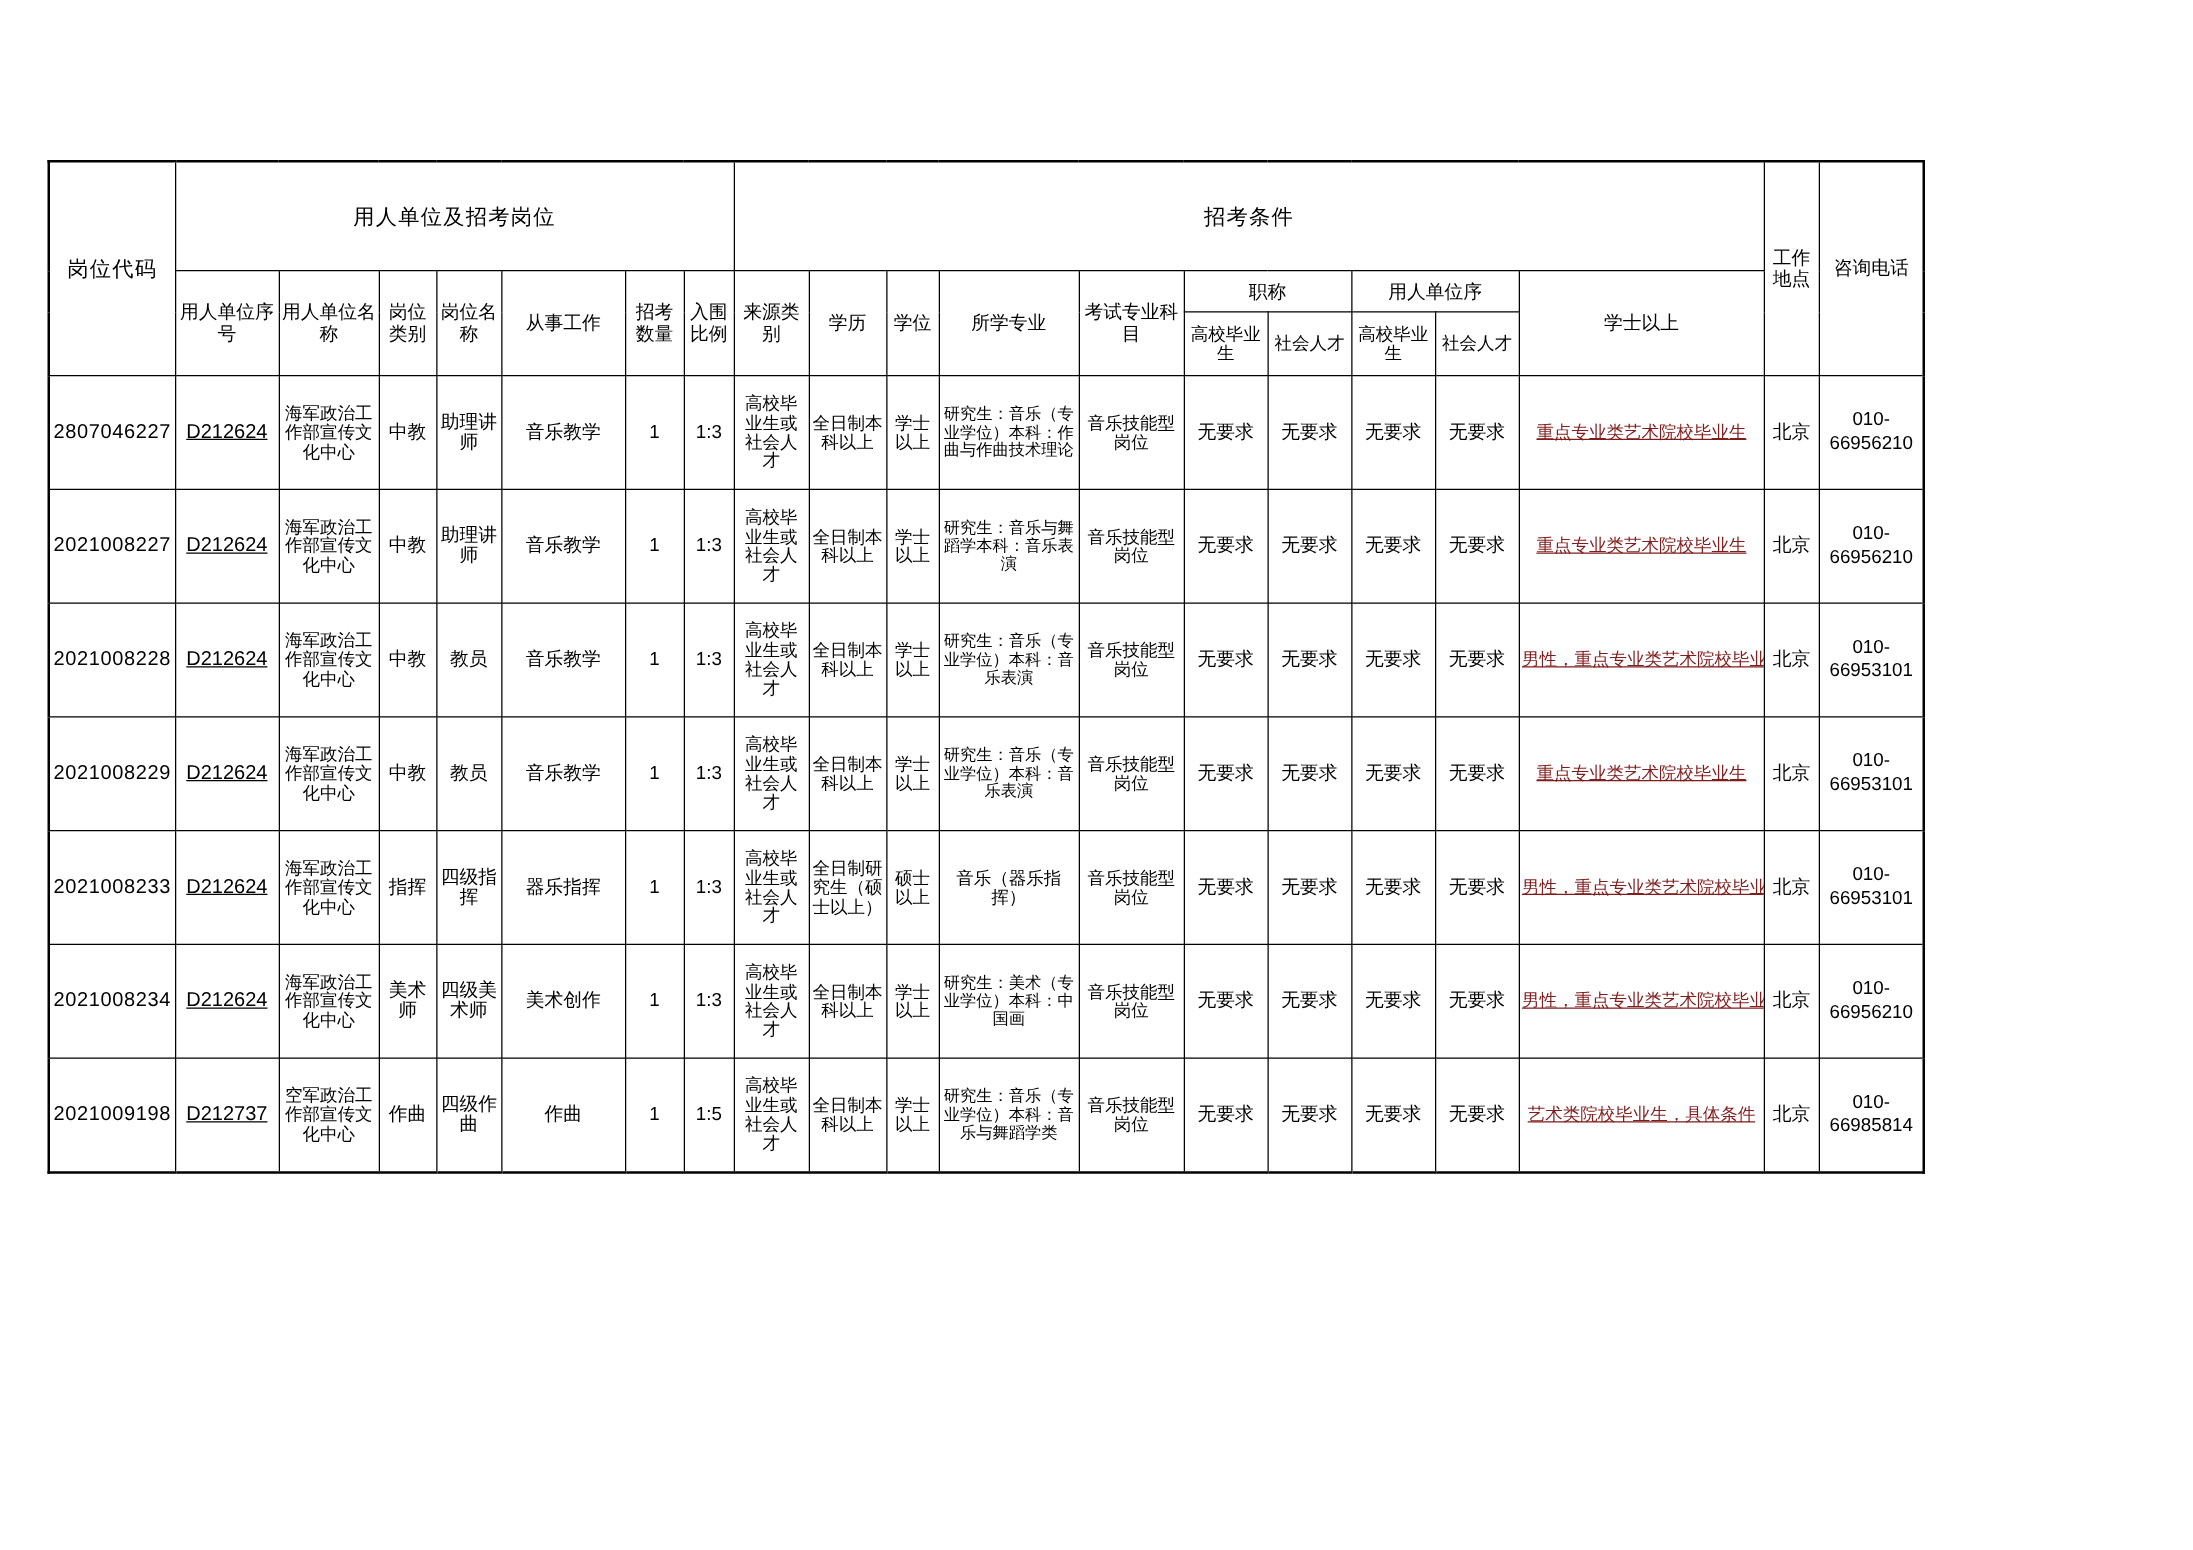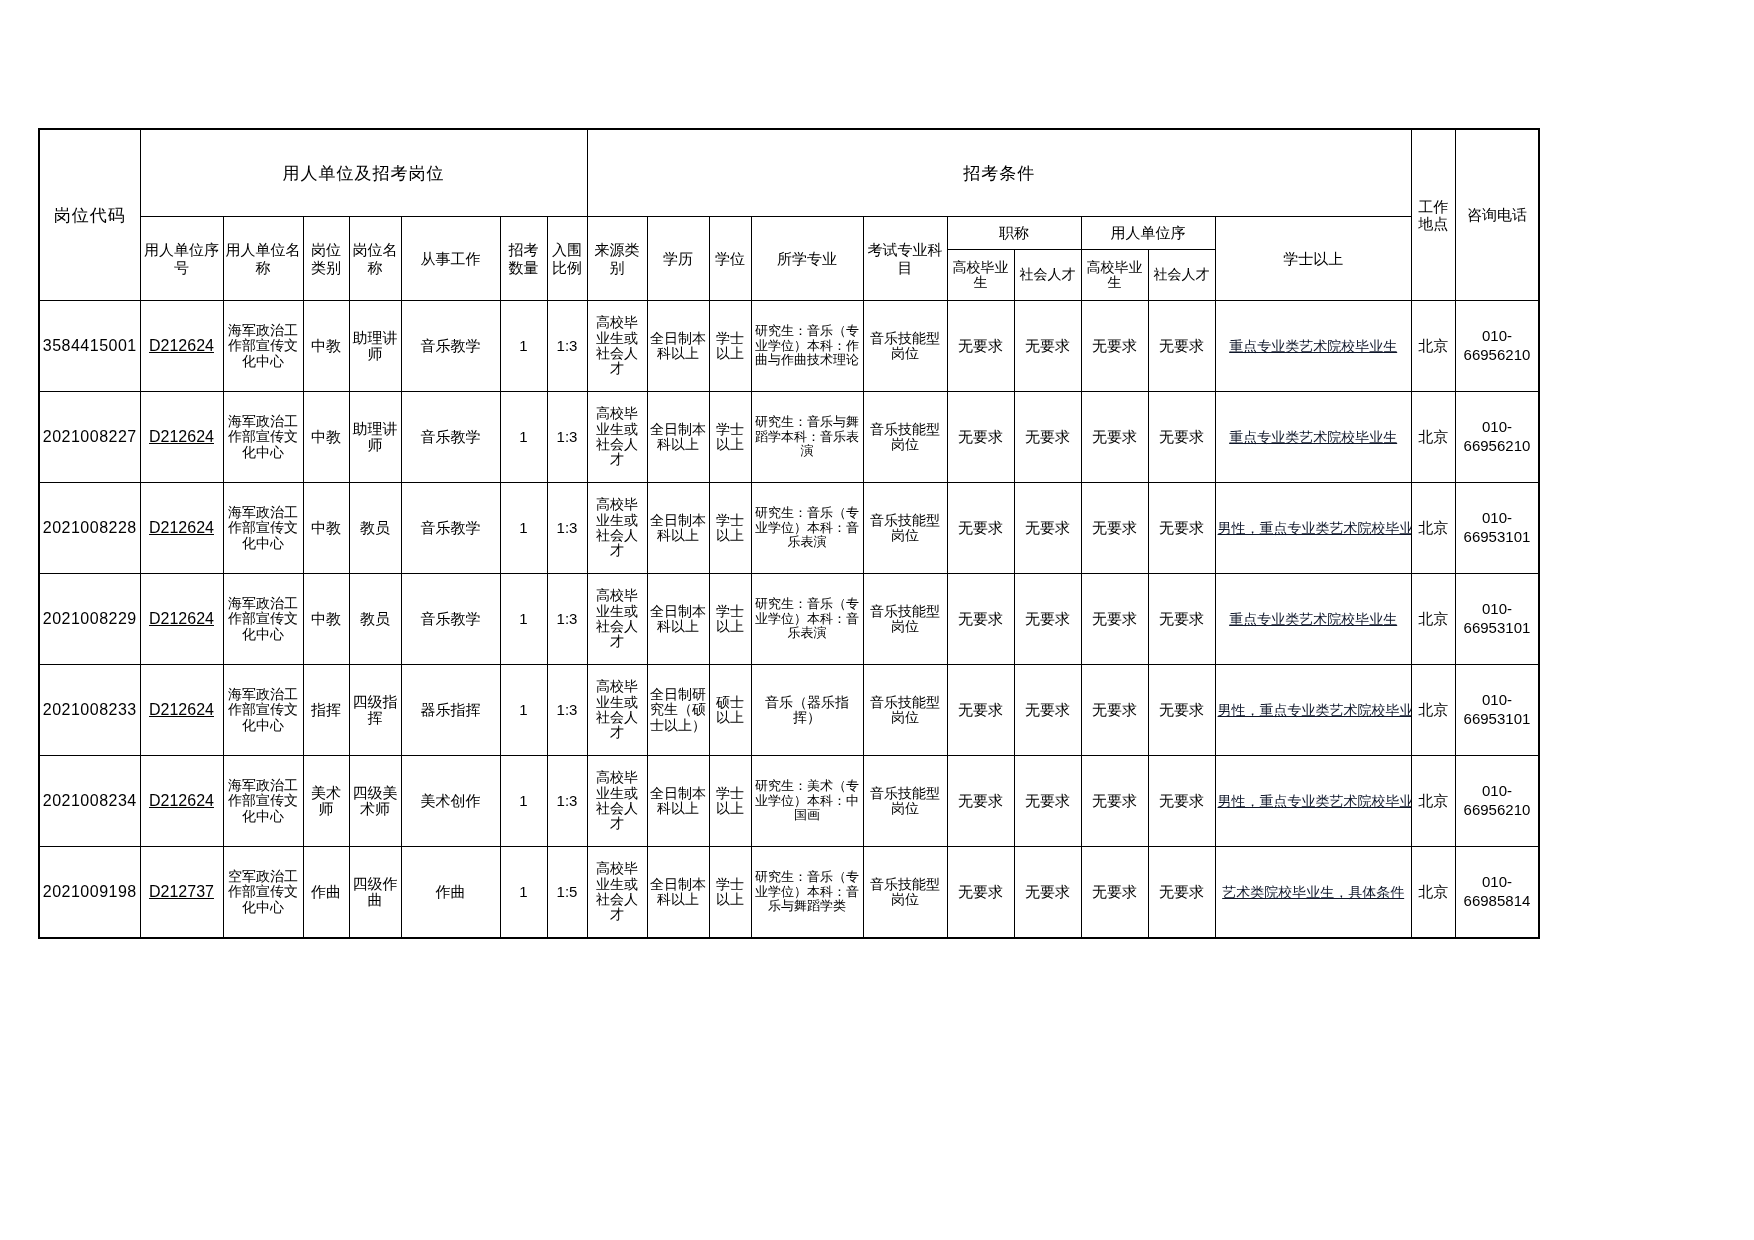--- a/index.html
+++ b/index.html
@@ -83,21 +83,21 @@
     font-size: 15px;
     line-height: 1.1;
   }
   td.other {
     text-align: left;
     padding-left: 3px;
     white-space: nowrap;
     overflow: hidden;
   }
   td.other a, td.other span.link {
-    color: #0f172a;
+    color: #7f1d1d;
     text-decoration: underline;
     font-size: 14px;
     cursor: pointer;
   }
   td.phone { font-size: 15px; line-height: 1.25; margin-left: 36px; }
 </style>
 </head>
 <body>
 
 <div class="sheet">
@@ -151,21 +151,21 @@
       </tr>
       <tr>
         <th class="tier3">高校毕业生</th>
         <th class="tier3">社会人才</th>
         <th class="tier3">高校毕业生</th>
         <th class="tier3">社会人才</th>
       </tr>
     </thead>
     <tbody>
       <tr>
-        <td class="code thick-left">3584415001</td>
+        <td class="code thick-left">2807046227</td>
         <td class="unitno">D212624</td>
         <td class="tight">海军政治工作部宣传文化中心</td>
         <td class="vert">中教</td>
         <td class="vert">助理讲师</td>
         <td>音乐教学</td>
         <td>1</td>
         <td>1:3</td>
         <td class="tight">高校毕业生或社会人才</td>
         <td class="tight">全日制本科以上</td>
         <td class="tight">学士以上</td>

